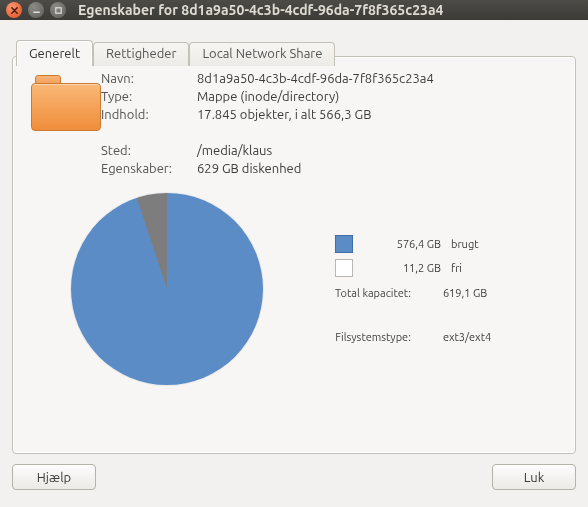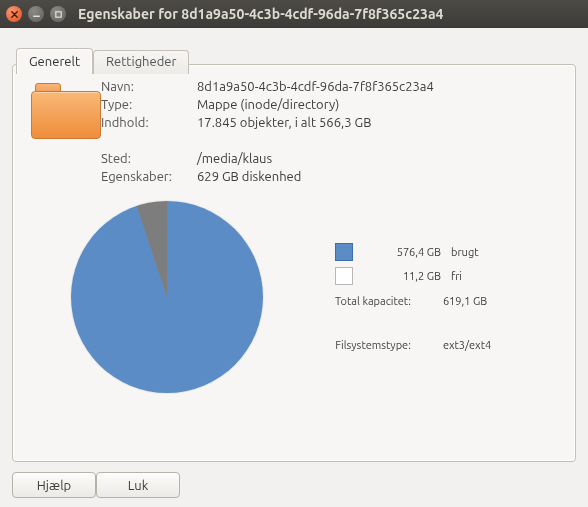--- a/index.html
+++ b/index.html
@@ -6,21 +6,21 @@
   body {
     font-family: "Ubuntu", "Segoe UI", sans-serif;
     font-size: 13px;
     color: #3c3c3c;
     background: #f2f1f0;
     width: 588px;
     height: 507px;
     overflow: hidden;
   }
   .titlebar {
-    height: 28px;
+    height: 20px;
     background: linear-gradient(to bottom, #4c4b46, #3c3b37);
     display: flex;
     align-items: center;
     padding: 0 6px;
     gap: 6px;
     color: #dfdbd2;
     font-weight: bold;
     font-size: 14px;
   }
   .win-btn {
@@ -127,21 +127,21 @@
   .totals {
     display: grid;
     grid-template-columns: auto auto;
     column-gap: 12px;
     row-gap: 6px;
     margin-top: 10px;
     gap: 32px;
   }
   .totals .lab { text-align: right; color:#444;}
   .button-row {
-    display: flex; 
+    display: flex; justify-content: space-between;
     margin-top: 10px;
   }
   button.gtk {
     min-width: 84px;
     padding: 5px 18px;
     border: 1px solid #b6b2a9;
     border-radius: 4px;
     background: linear-gradient(to bottom,#fdfcfb,#eceae6);
     color: #3c3c3c;
     font-family: inherit;
@@ -169,20 +169,21 @@
         <rect x="2" y="2" width="6" height="6" fill="none" stroke="#ddd" stroke-width="1.4"></rect>
       </svg>
   </span>
   <span class="title-text">Egenskaber for 8d1a9a50-4c3b-4cdf-96da-7f8f365c23a4</span>
 </div>
 
 <div class="window-body">
   <div class="tabbar">
     <div class="tab active">Generelt</div>
     <div class="tab">Rettigheder</div>
+    <div class="tab">Local Network Share</div>
   </div>
 
   <div class="panel">
     <div class="toprow">
       <div class="folder-icon">
         <div class="tab-part"></div>
         <div class="body-part"></div>
       </div>
       <div class="kv-grid">
         <div class="lab">Navn:</div>

